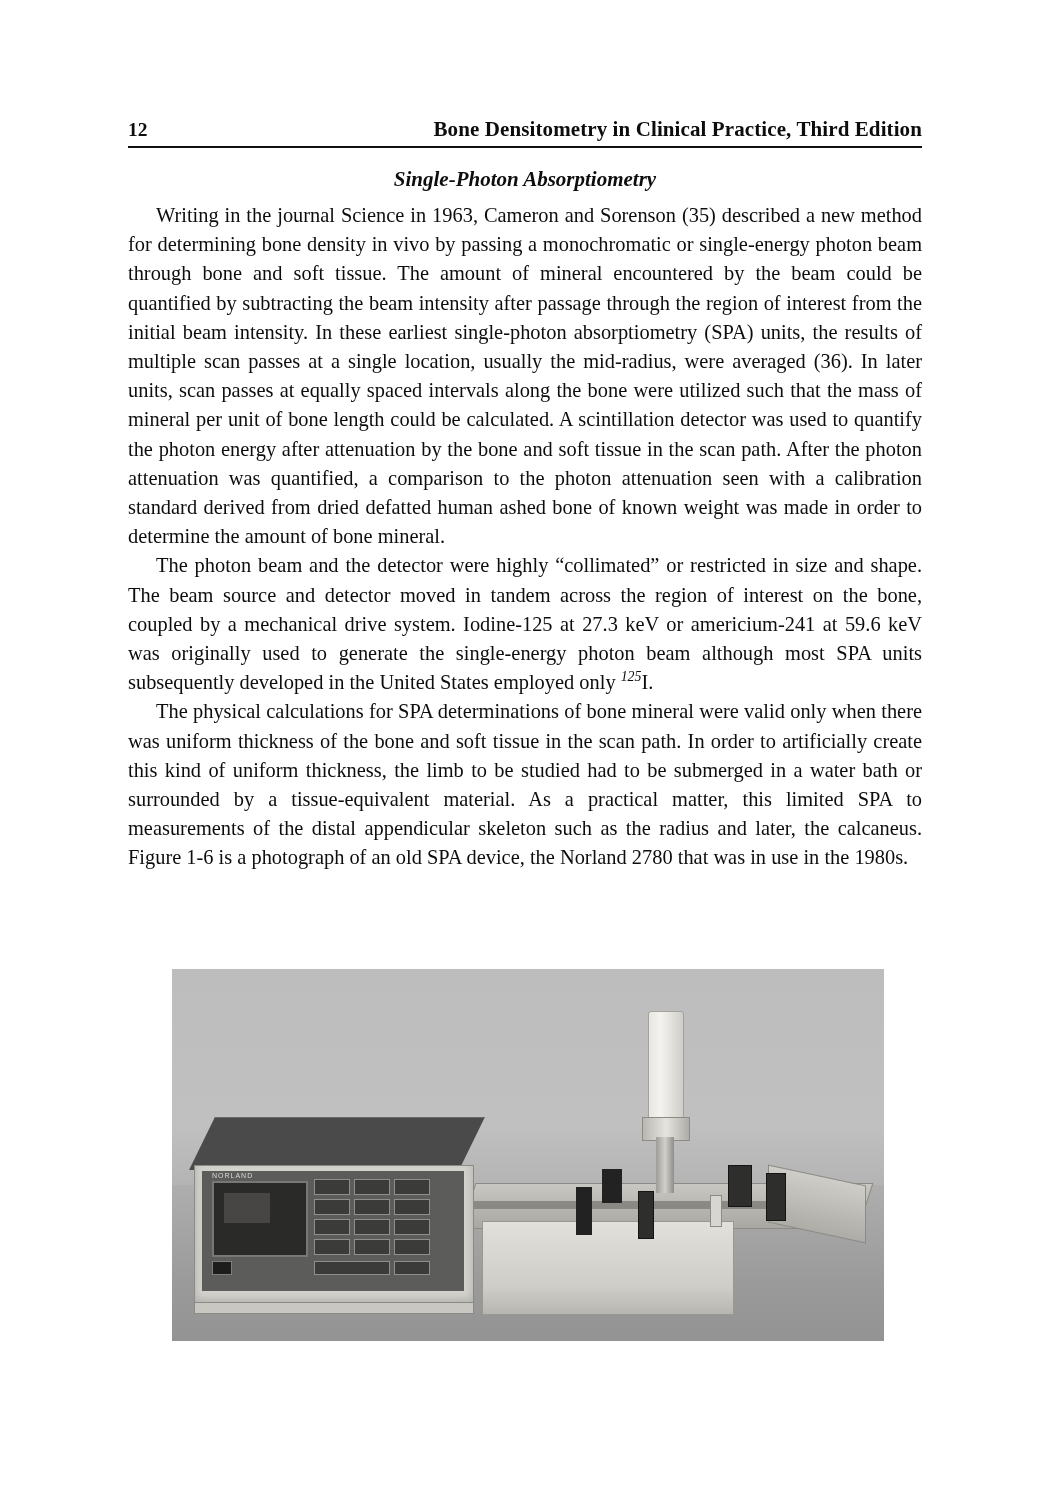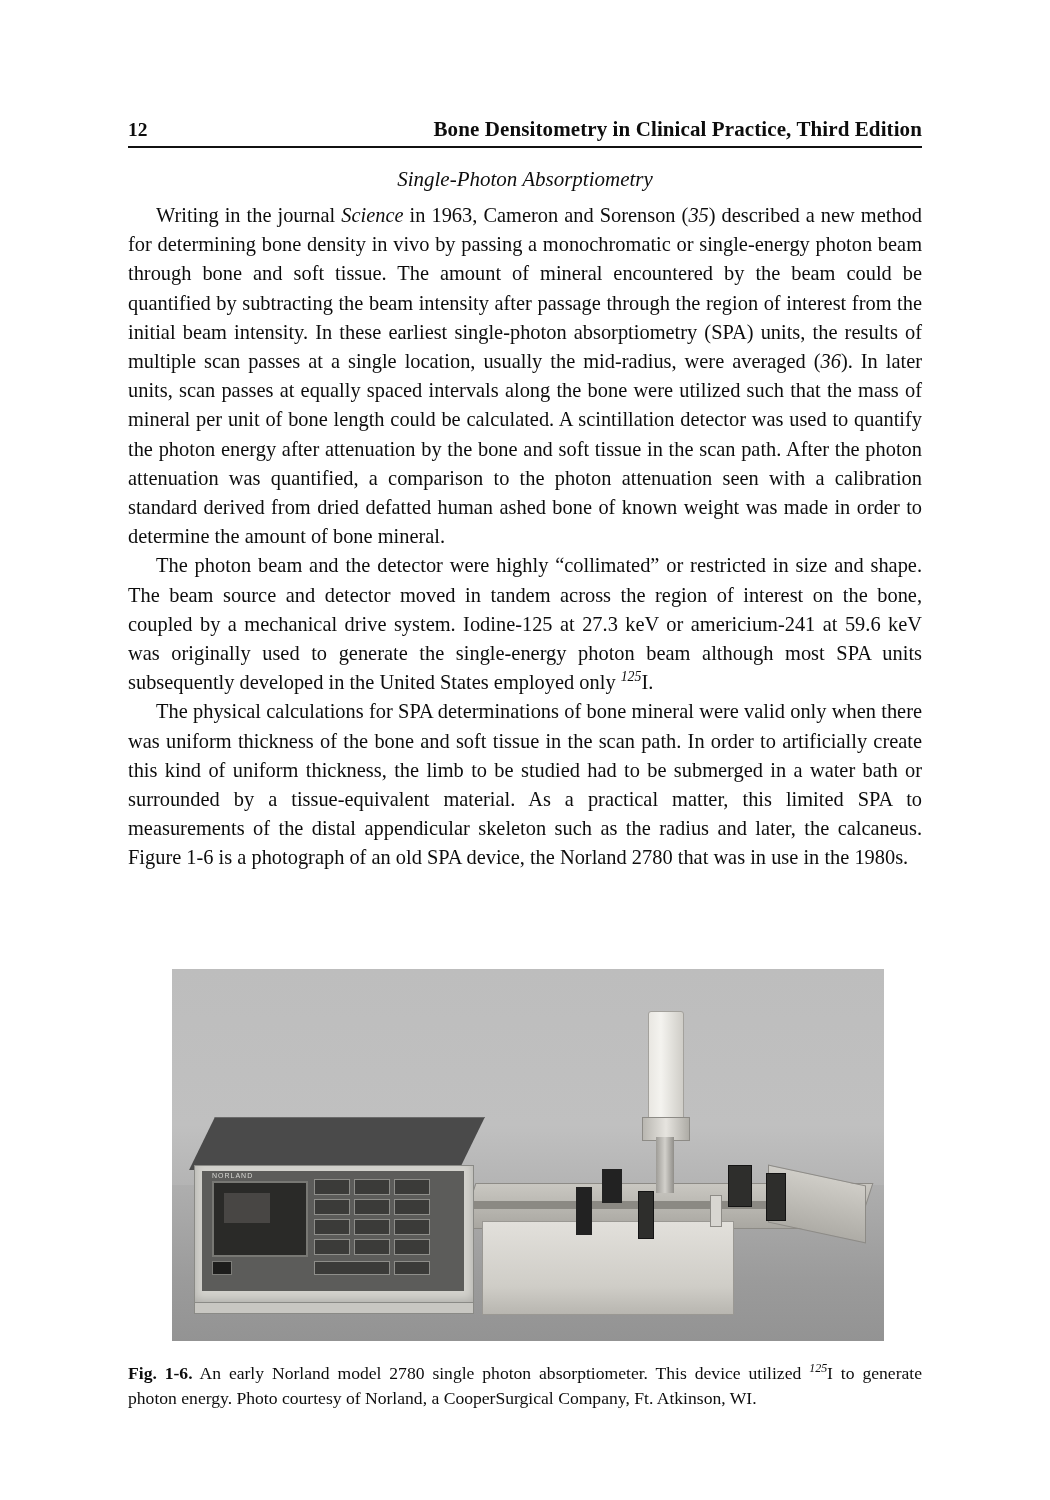--- a/index.html
+++ b/index.html
@@ -55,39 +55,39 @@
     background: #111;
   }
   
   .section-title {
     position: absolute;
     left: 128px;
     top: 138px;
     width: 794px;
     text-align: center;
     font-size: 21px;
-    font-weight: normal;
+    font-weight: bold;
     font-style: italic;
   }
   
   .body-col {
     position: absolute;
     left: 128px;
     top: 172px;
     width: 794px;
     font-size: 20.4px;
     line-height: 29.2px;
     text-align: justify;
     text-justify: inter-word;
   }
   .body-col p {
     margin: 0;
     text-indent: 28px;
   }
-  .it { font-style: italic; }
+  .it { }
   sup {
     font-size: 0.68em;
     vertical-align: super;
     line-height: 0;
     font-style: italic;
   }
   
   .figure {
     position: absolute;
     left: 172px;
@@ -276,17 +276,14 @@
         <div class="key" style="left:40px;  top:62px; width:34px; height:14px;"></div>
         <div class="key" style="left:80px;  top:62px; width:34px; height:14px;"></div>
         <div class="key" style="left:0px;   top:84px; width:74px; height:12px;"></div>
         <div class="key" style="left:80px;  top:84px; width:34px; height:12px;"></div>
       </div>
       <div class="key" style="left:40px; top:292px; width:18px; height:12px; background:#1d1d1c; border-color:#7d7d79;"></div>
       <div class="console-feet"></div>
     </div>
   </div>
 
-  <div class="caption">
-    <b>Fig. 1-6.</b><span> An early Norland model 2780 single photon absorptiometer. This device utilized </span><sup>125</sup><span>I to generate photon energy. Photo courtesy of Norland, a CooperSurgical Company, Ft. Atkinson, WI.</span>
-  </div>
 
 </div>
 
 </body></html>

